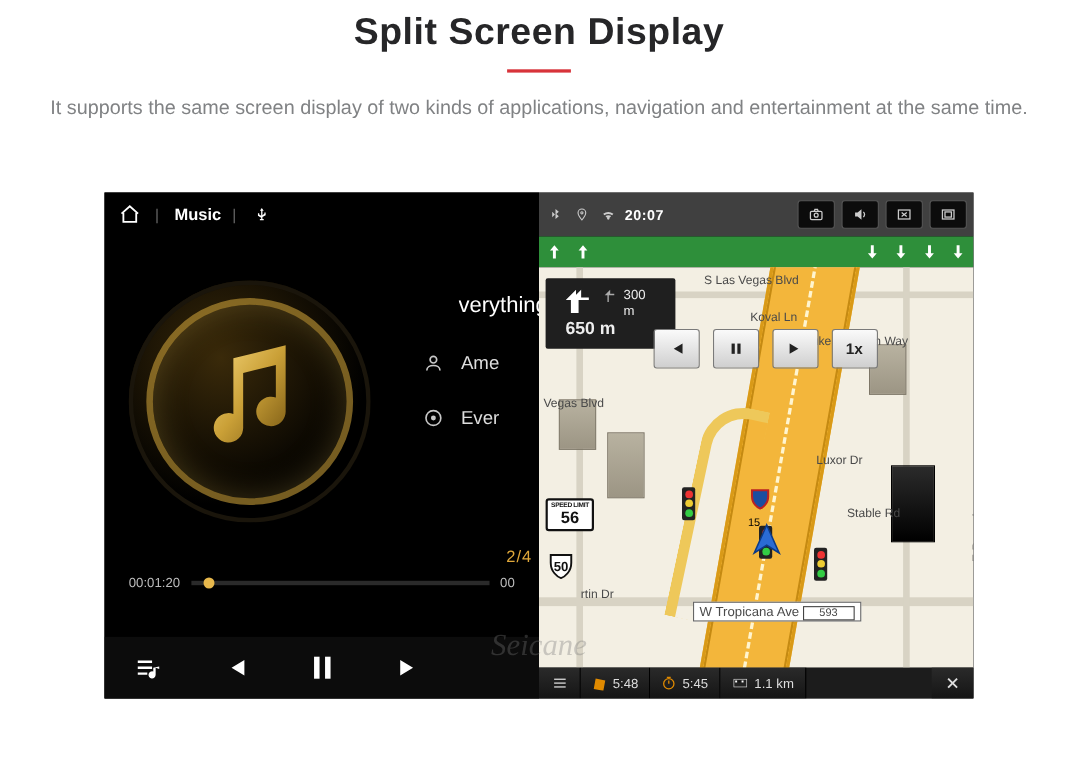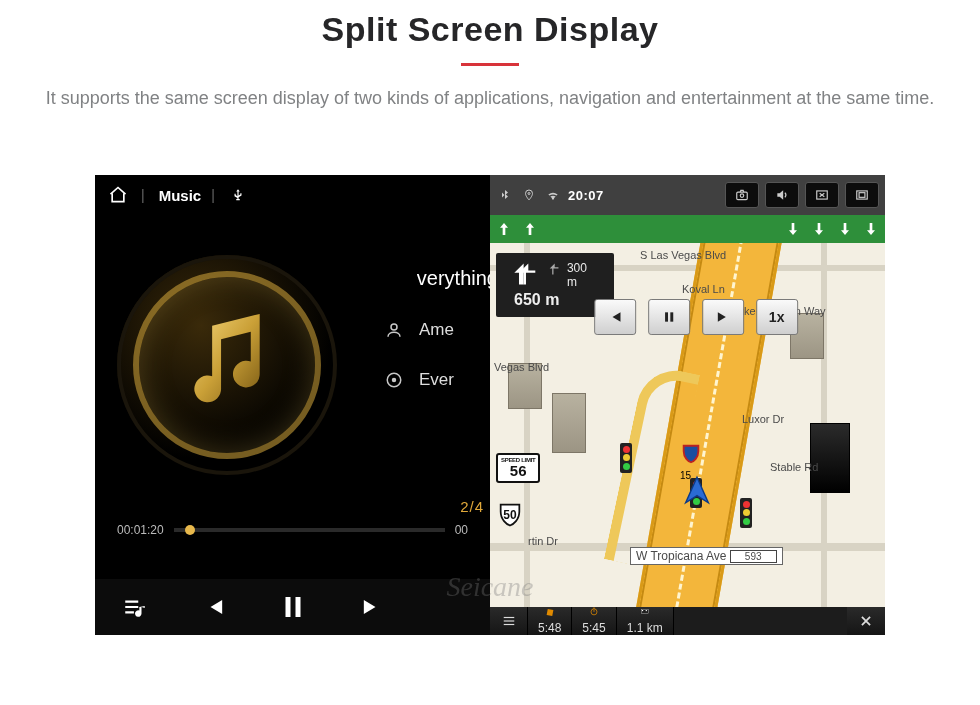--- a/index.html
+++ b/index.html
@@ -102,21 +102,21 @@
 
   
   .st-label { position:absolute; font-size:11px; color:#4a4a4a; white-space:nowrap; }
   .st-label.box { background:#fff; border:1px solid #666; padding:1px 5px; font-size:12px;}
 
   
   .cursor { position:absolute; left:48%; top:230px; }
 
   
   .nav-bottom { position:absolute; left:0; right:0; bottom:0; height:28px; background:#1c1c1c; display:flex; align-items:center; color:#ddd; font-size:12px; }
-  .nav-bottom .cell { display:flex; align-items:center; gap:5px; padding:0 10px; height:100%; border-right:1px solid #000; background:linear-gradient(#2a2a2a,#151515);flex-direction:column;}
+  .nav-bottom .cell { display:flex; align-items:center; gap:5px; padding:0 10px; height:100%; border-right:1px solid #000; background:linear-gradient(#2a2a2a,#151515);}
   .nav-bottom .cell.menu{ width:38px; justify-content:center;}
   .nav-bottom .cell.close{ margin-left:auto; width:38px; justify-content:center; border-right:none;}
 
   
   .watermark { position:absolute; left:50%; bottom:32px; transform:translateX(-50%); font-style:italic; font-size:28px; color:rgba(120,120,120,0.35); font-family:"Segoe Script", cursive; pointer-events:none;}
 
   svg { display:block; }
 </style>
 </head>
 <body>

